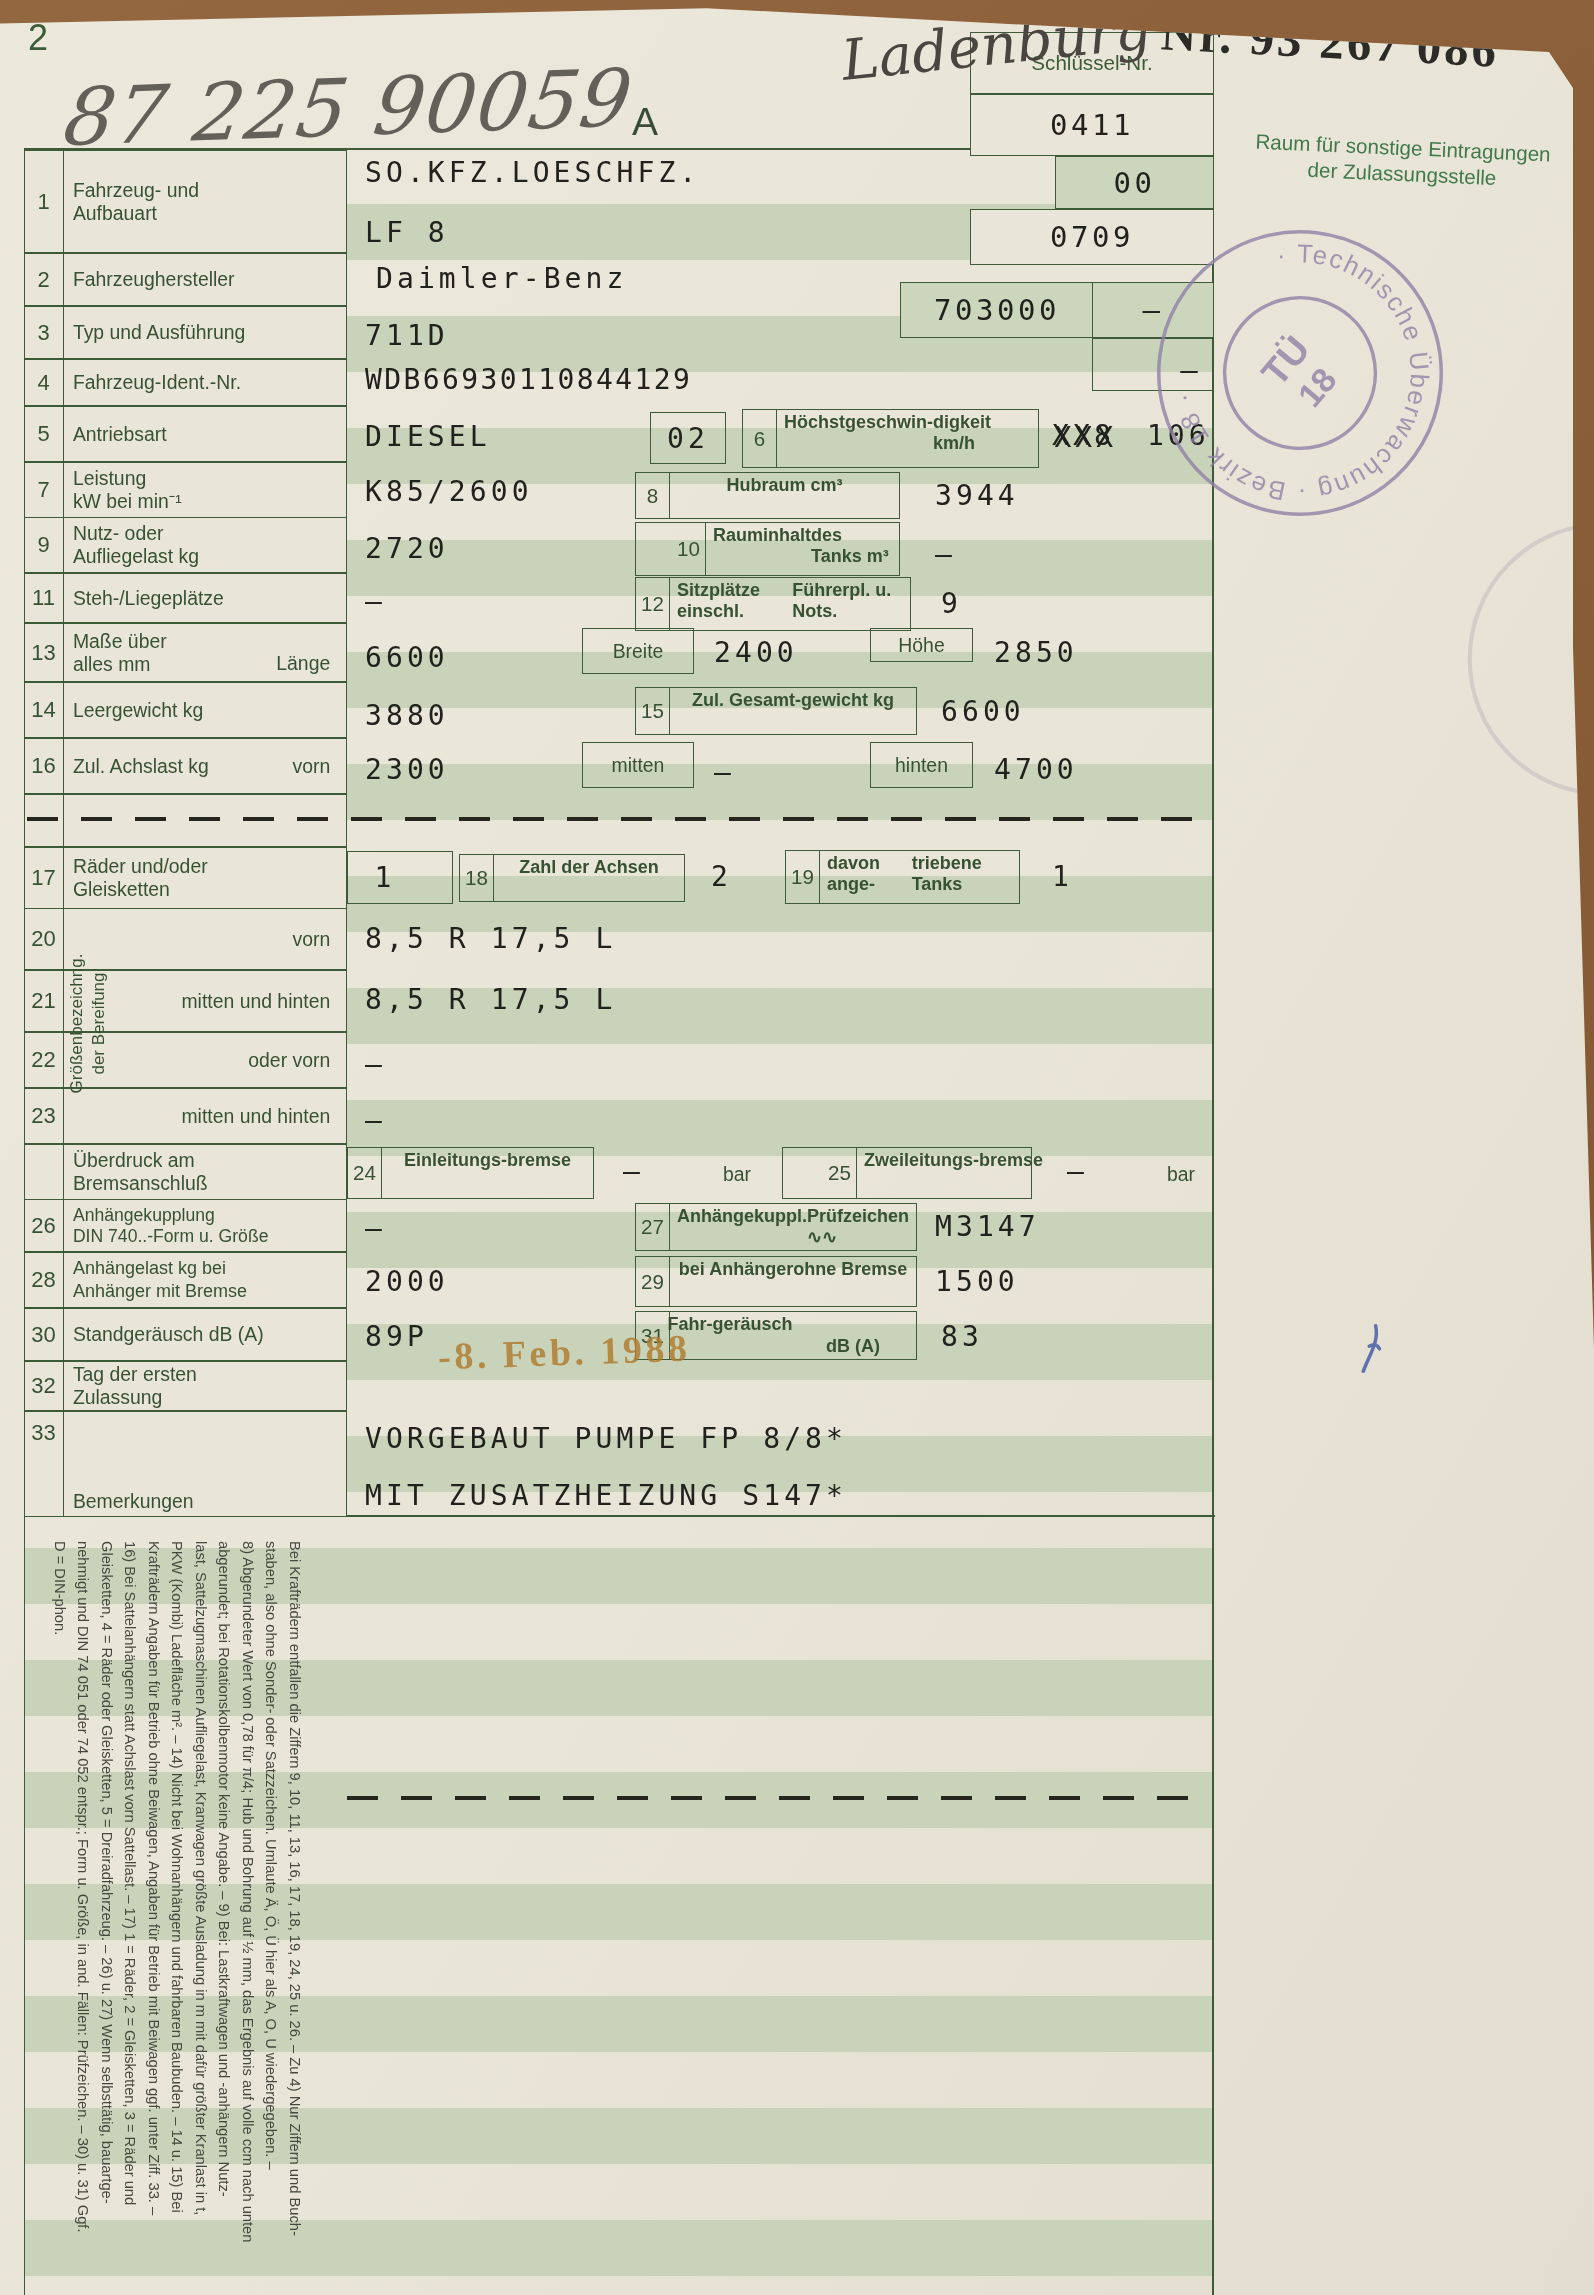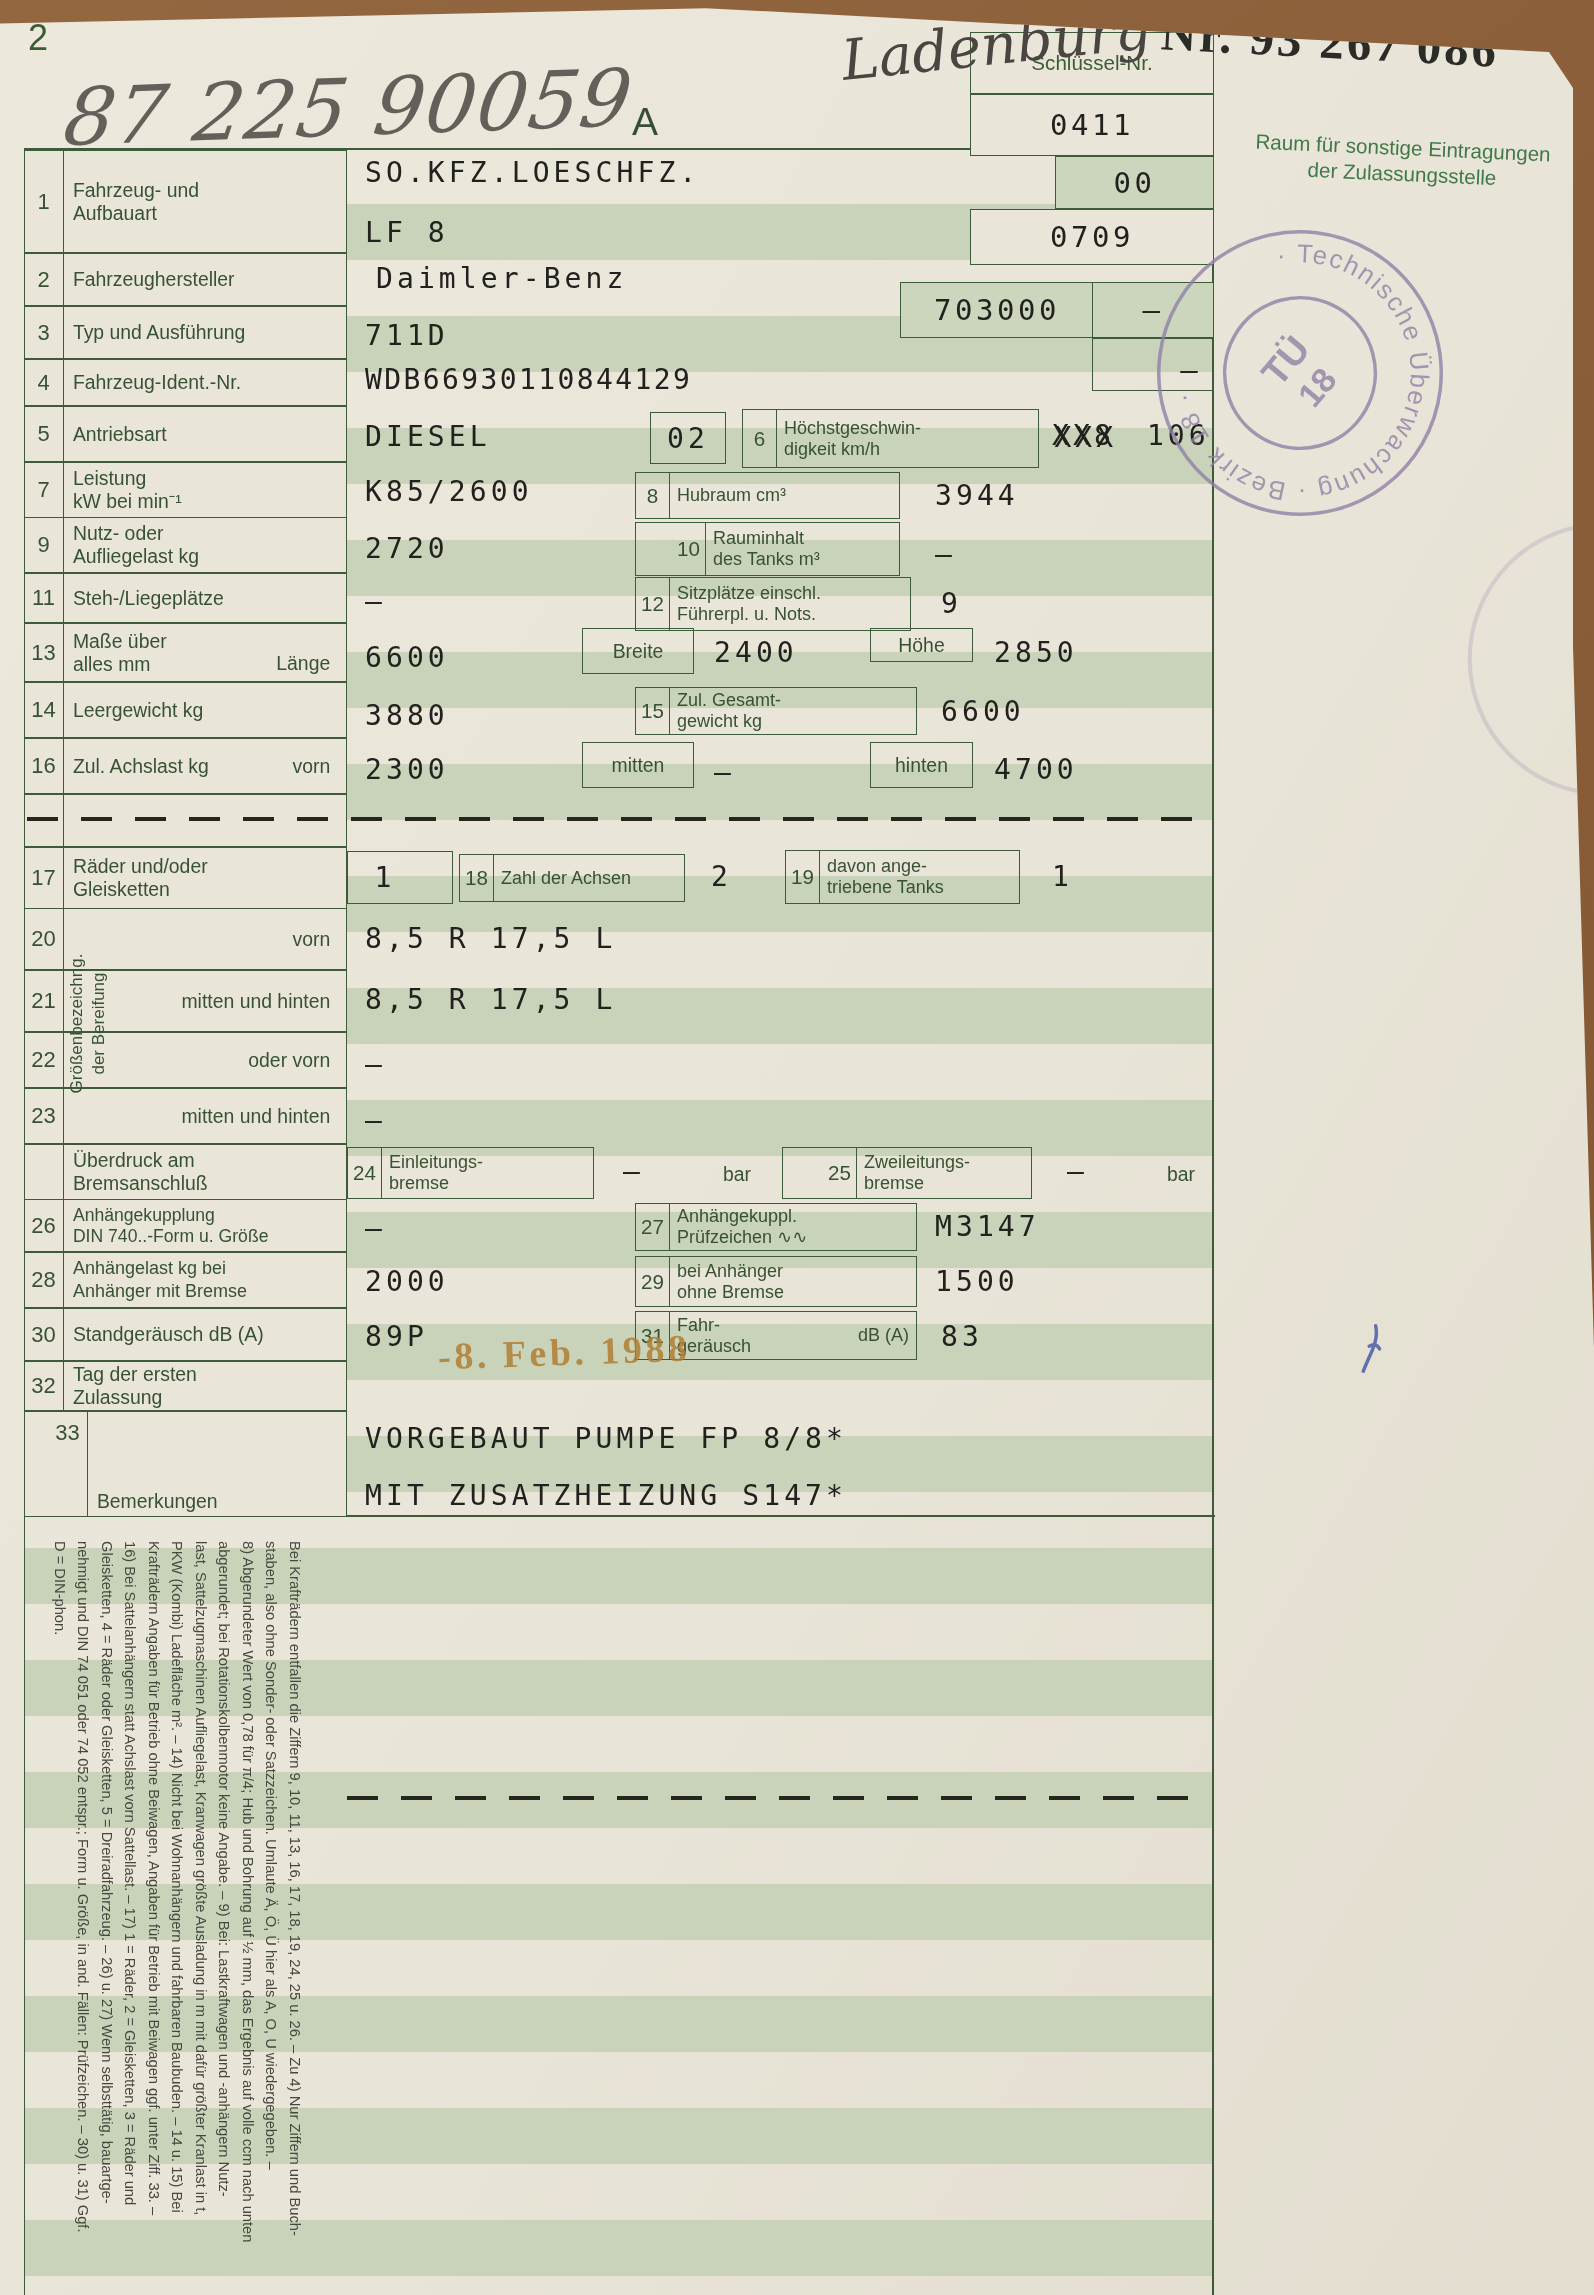--- a/index.html
+++ b/index.html
@@ -20,22 +20,22 @@
             font-size:22px;flex:none;}
   .cell .lt{padding:3.5px 9.4px;display:flex;flex-direction:column;justify-content:center;
             font-size:19.4px;line-height:23px;flex:1;}
   .cell .lt.right{align-items:flex-end;text-align:right;padding-right:15.3px;}
   .cell .lt.row{flex-direction:row;align-items:center;}
   .cell .lt.row .sub{margin-left:auto;padding-right:5.9px;}
   
   .mbox{border:1.8px solid #3d5b38;display:flex;z-index:3;color:#375233;background:transparent;}
   .mbox .mno{width:33px;border-right:1.8px solid #3d5b38;display:flex;align-items:center;justify-content:center;
              font-size:20.6px;flex:none;}
-  .mbox .mlt{padding:2.4px 7px;display:flex;flex-direction:column;justify-content:center;
-             font-size:18px;line-height:21px;flex:1;}
+  .mbox .mlt{padding:2.4px 7px;display:flex;justify-content:center;
+             font-size:18px;line-height:21px;flex:1;font-weight:bold;}
   .sbox{border:1.8px solid #3d5b38;display:flex;align-items:center;justify-content:center;
         font-size:19.4px;color:#375233;z-index:3;background:transparent;}
   
   .val{font-family:"DejaVu Sans Mono",monospace;font-size:28px;letter-spacing:4.1px;color:#21211d;
        white-space:nowrap;z-index:5;}
   .kval{font-family:"DejaVu Sans Mono",monospace;font-size:29px;letter-spacing:3.5px;color:#21211d;z-index:5;}
   .unit{font-size:19.4px;color:#375233;z-index:3;}
   .glbl{color:#3c5c38;}
   .gbg{background:#ccd6bd;}
   .ov{position:relative;display:inline-block;}
@@ -230,21 +230,21 @@
           <span>Standgeräusch dB (A)</span>
         </div>
   </div>
   <div class="abs cell" style="top:1361px;height:50px;">
     <div class="no">32</div>
     <div class="lt">
           <span>Tag der ersten</span>
           <span>Zulassung</span>
         </div>
   </div>
-  <div class="abs cell" style="top:1411px;height:106px;padding-left:24px;">
+  <div class="abs cell" style="top:1411px;height:106px;">
     <div class="no" style="align-items:flex-start;padding-top:8.2px;">33</div>
     <div class="lt" style="justify-content:flex-end;padding-top:8.2px;">
           <span>Bemerkungen</span>
         </div>
   </div>
 
   <div class="abs" id="bereifung">
     <div>Größenbezeichng.</div>
     <div>der Bereifung</div>
   </div>

